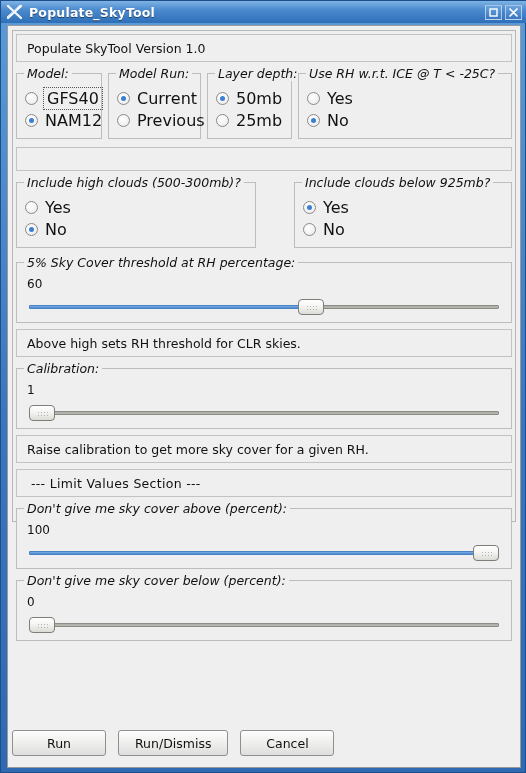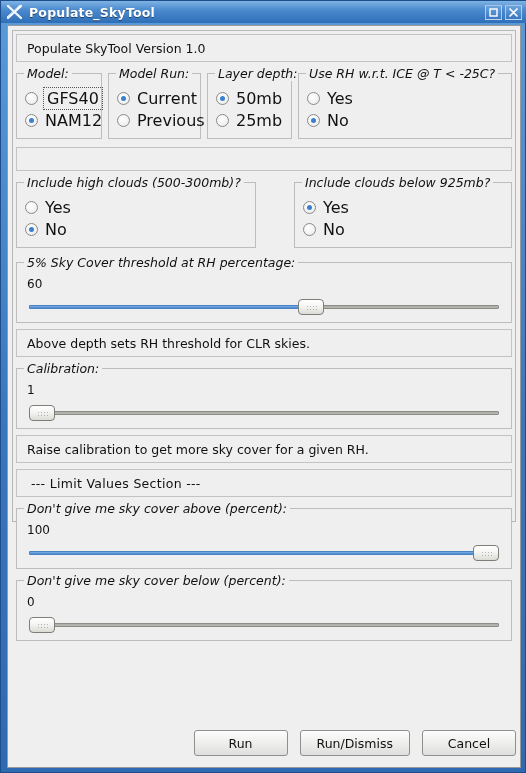--- a/index.html
+++ b/index.html
@@ -157,21 +157,21 @@
   .section-panel {
     height: 28px; display: flex; align-items: center;
     padding-left: 14px;
     font-size: 12.5px; color: #111; letter-spacing: .3px; text-align: right;
   }
 
   
   .buttonbar {
     position: absolute; left: 4px; top: 696px;
     width: 504px; height: 42px;
-    display: flex; align-items: center; justify-content: flex-end;
+    display: flex; align-items: center; justify-content: flex-start;
     gap: 12px;
   }
   .btn {
     min-width: 94px; height: 26px;
     padding: 0 16px;
     font-size: 12.5px; color: #111;
     background: linear-gradient(to bottom, #fdfdfd 0%, #f0f0ee 45%, #dedede 100%);
     border: 1px solid #8f8f8f;
     border-radius: 3px;
     display: flex; align-items: center; justify-content: center;
@@ -316,21 +316,21 @@
         <div class="slider-wrap">
           <div class="track"></div>
           <div class="fill" style="width:60%;"></div>
           <div class="thumb" style="left:60%;">
               <span class="grip"></span>
             </div>
         </div>
       </div>
 
       <div class="panel label-panel" style="margin-top:6px;">
-        <span>Above depth sets RH threshold for CLR skies.</span>
+        <span>Above high sets RH threshold for CLR skies.</span>
       </div>
 
       <div class="group slider-group" style="margin-top:11px;">
         <div class="legend">Calibration:</div>
         <div class="slider-value">1</div>
         <div class="slider-wrap">
           <div class="track"></div>
           <div class="thumb" style="left:0%; margin-left:0;">
               <span class="grip"></span>
             </div>

